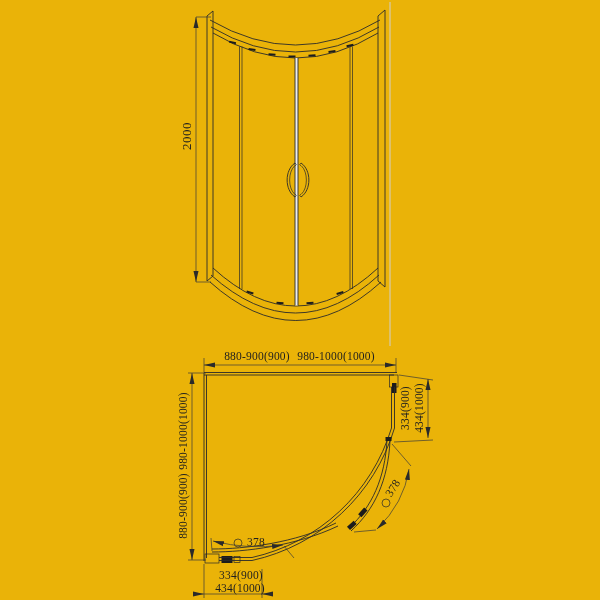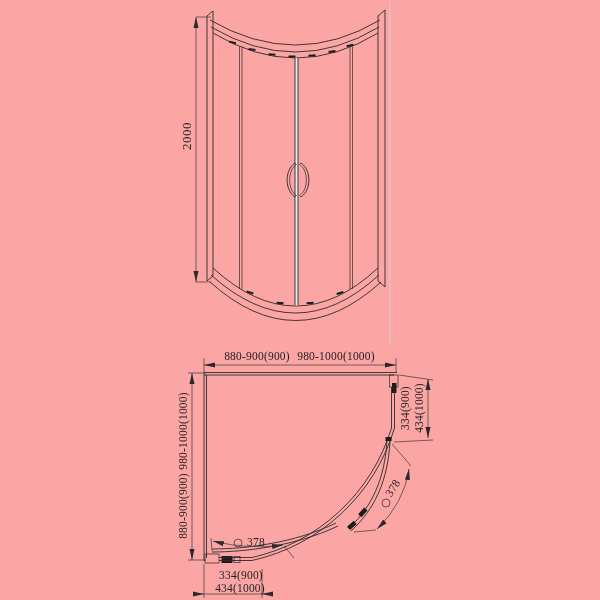--- a/index.html
+++ b/index.html
@@ -1,19 +1,19 @@
 <!DOCTYPE html>
 <html><head>
 <meta charset="utf-8">
 <style>
   html,body{margin:0;padding:0;background:#ffffff;}
   .canvas{
     position:relative;
     width:600px;height:600px;
-    background:#fca5a5;
+    background:#eab308;
     overflow:hidden;
     font-family:"Liberation Serif", serif;
   }
   svg{position:absolute;left:0;top:0;}
   text{
     font-family:"Liberation Serif", serif;
     fill:#1f1f1f;
   }
   .dim-txt{font-size:11.5px;letter-spacing:0.2px;}
   .dim-txt-big{font-size:13px;letter-spacing:0.5px;}

